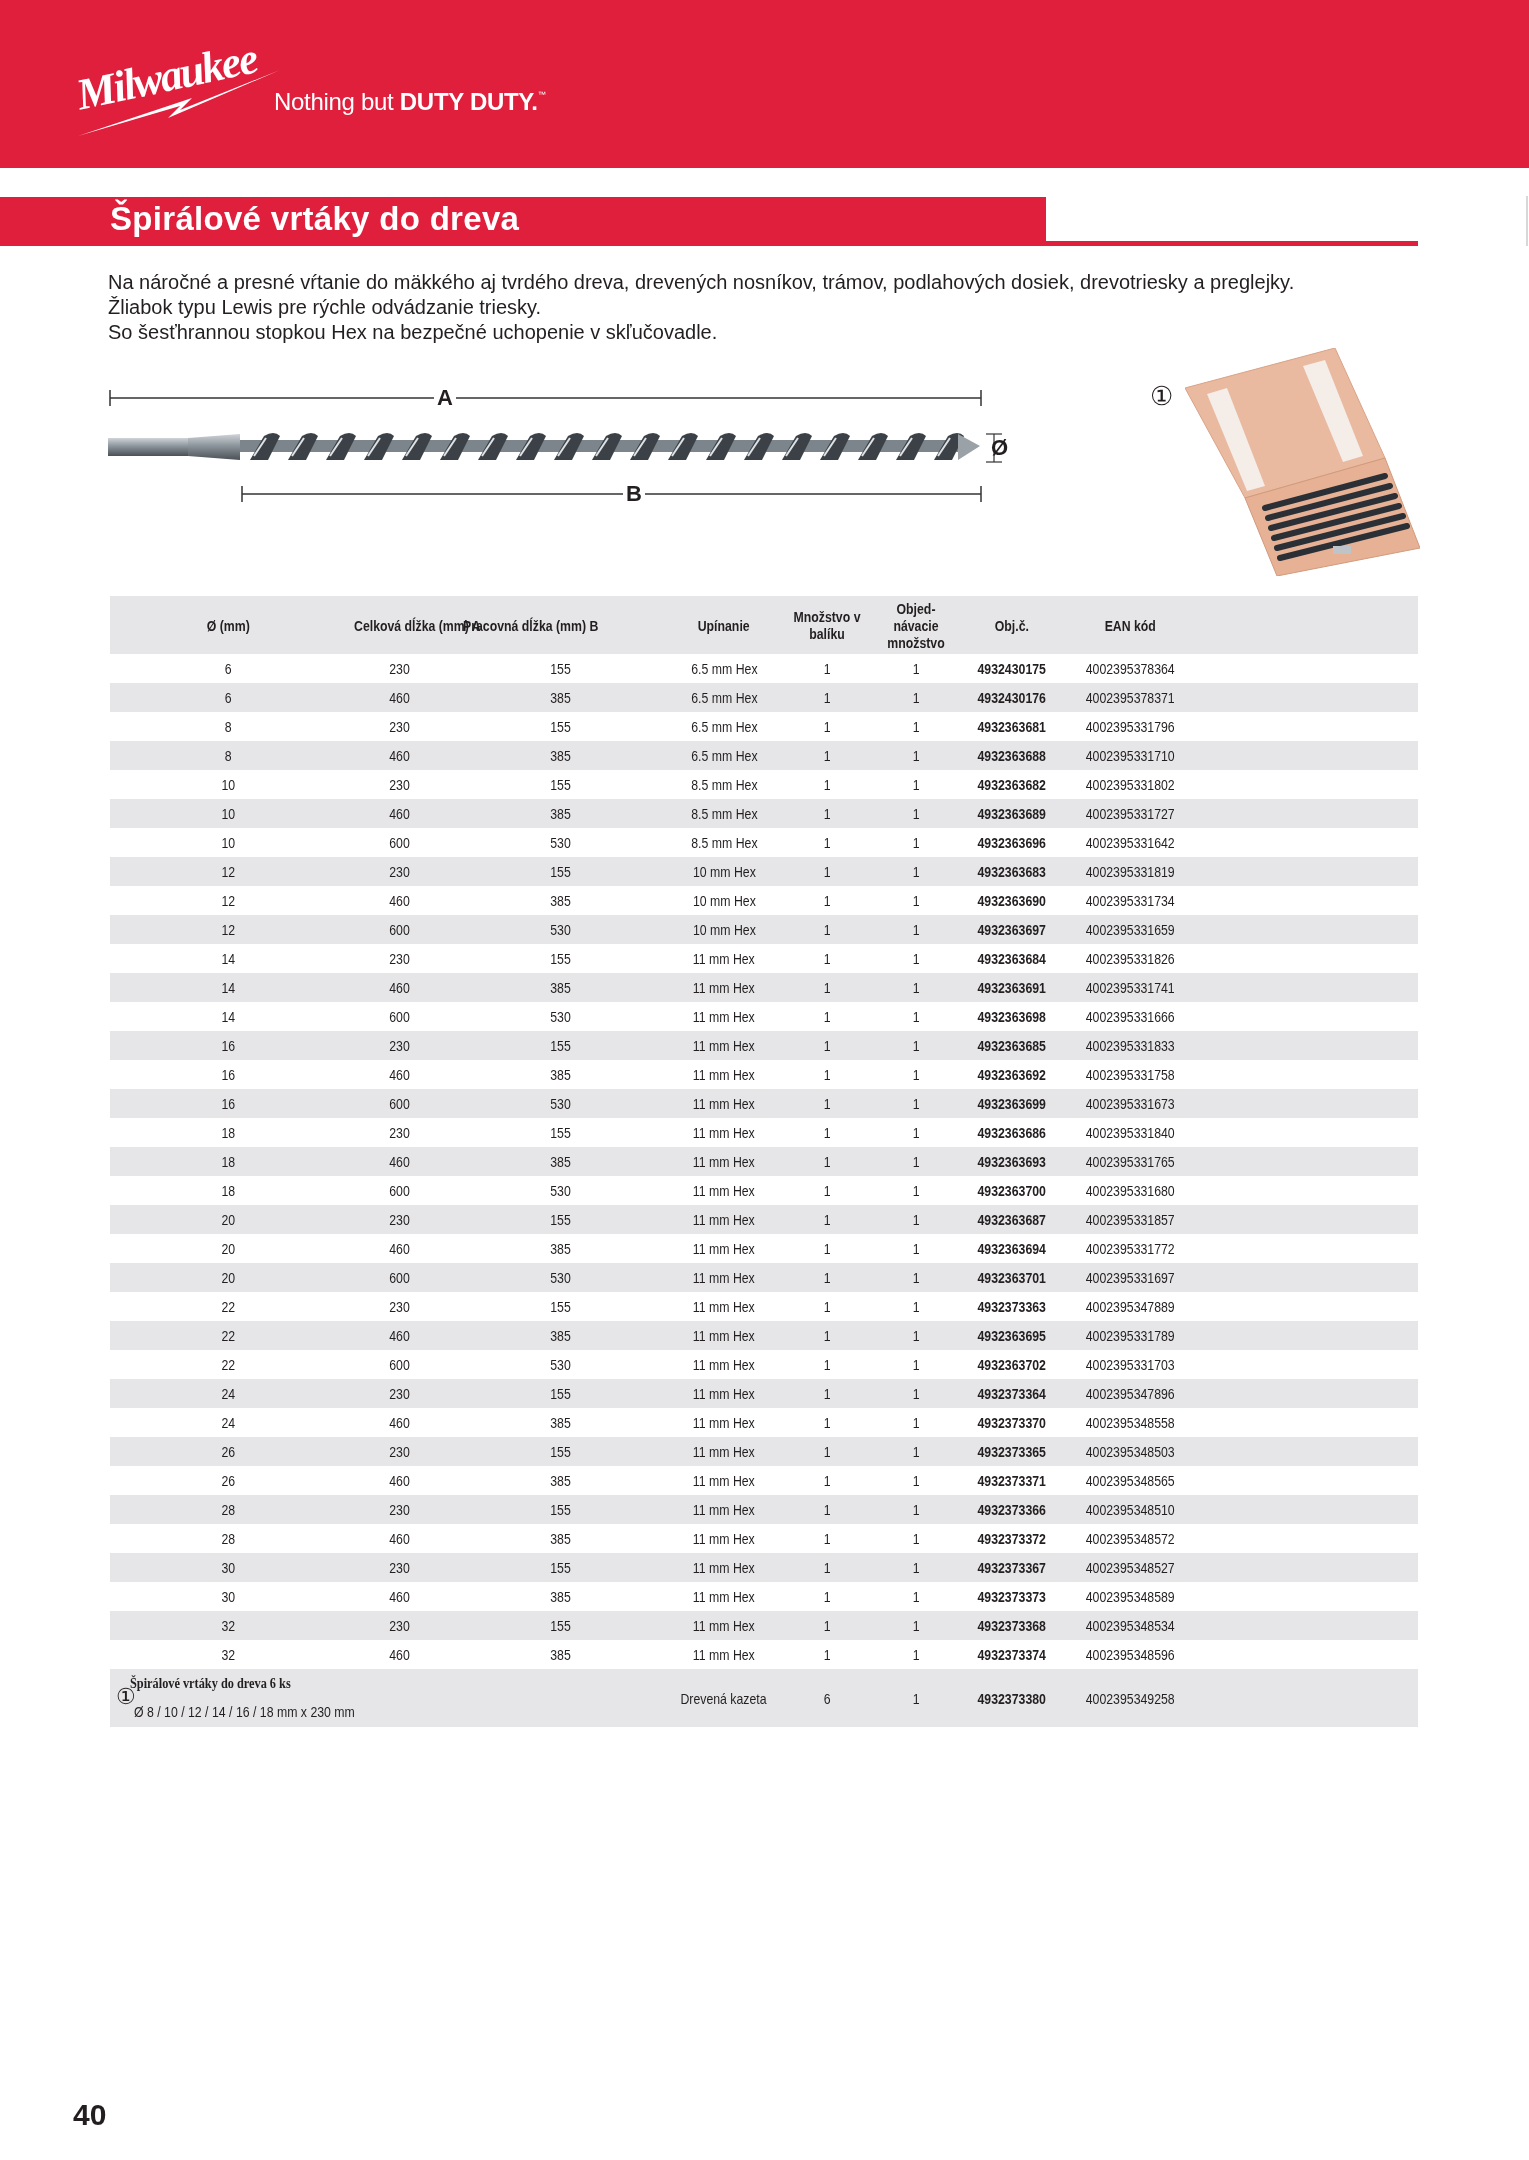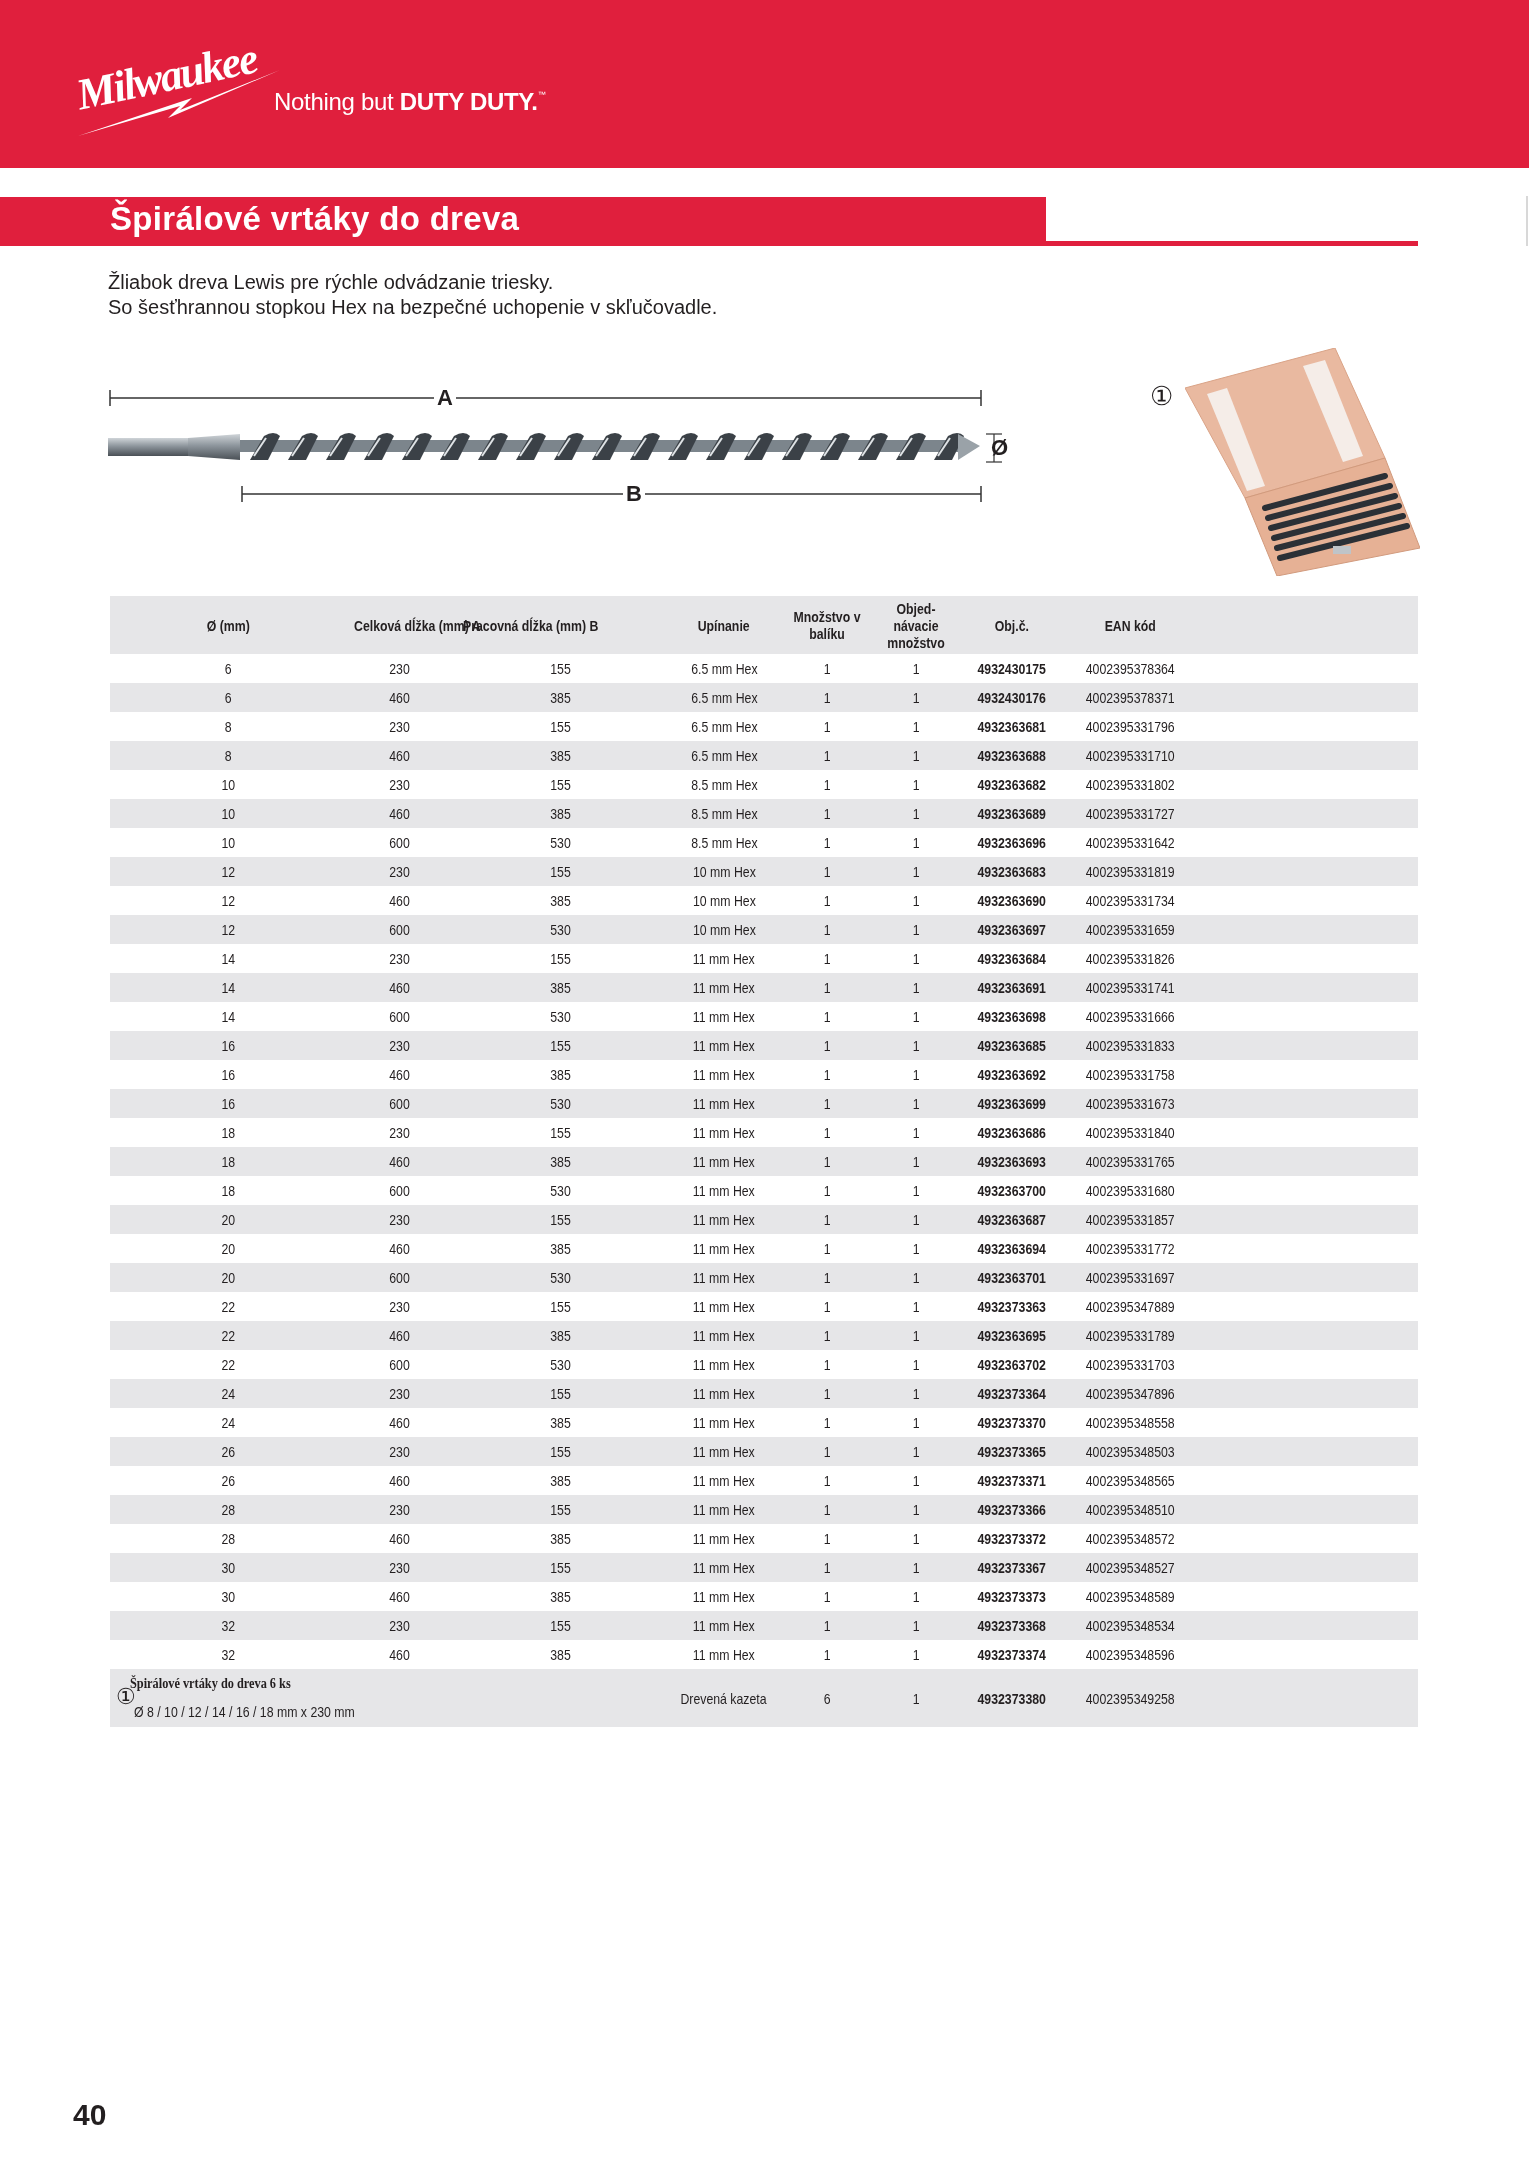--- a/index.html
+++ b/index.html
@@ -46,21 +46,22 @@
     <span>Nothing but </span><b>DUTY DUTY.</b><sup>™</sup>
   </div>
 </div>
 
 <div class="titlebar"></div>
 <div class="titleline"></div>
 <div class="title">Špirálové vrtáky do dreva</div>
 <div class="edgemark"></div>
 
 <div class="intro">
-  <div>Žliabok dreva Lewis pre rýchle odvádzanie triesky.</div>
+  <div>Na náročné a presné vŕtanie do mäkkého aj tvrdého dreva, drevených nosníkov, trámov, podlahových dosiek, drevotriesky a preglejky.</div>
+  <div>Žliabok typu Lewis pre rýchle odvádzanie triesky.</div>
   <div>So šesťhrannou stopkou Hex na bezpečné uchopenie v skľučovadle.</div>
 </div>
 
 <div class="diagram">
   <svg width="920" height="130">
 
     <line x1="10" y1="18" x2="881" y2="18" stroke="#333" stroke-width="1.5"></line>
     <line x1="10" y1="10" x2="10" y2="26" stroke="#333" stroke-width="1.5"></line>
     <line x1="881" y1="10" x2="881" y2="26" stroke="#333" stroke-width="1.5"></line>
 

